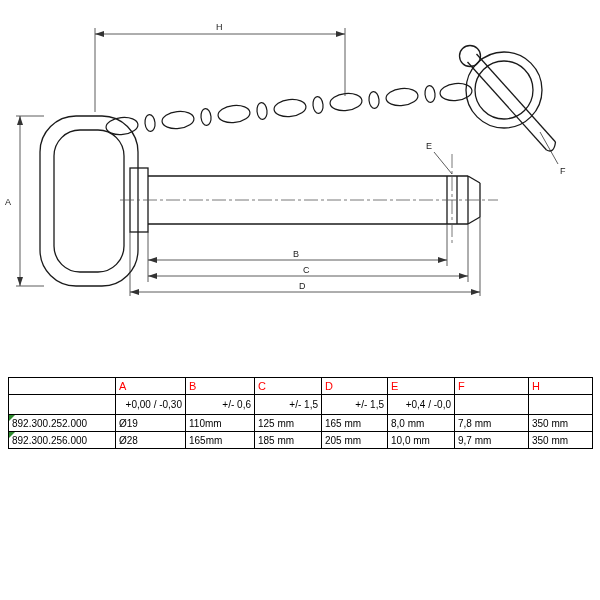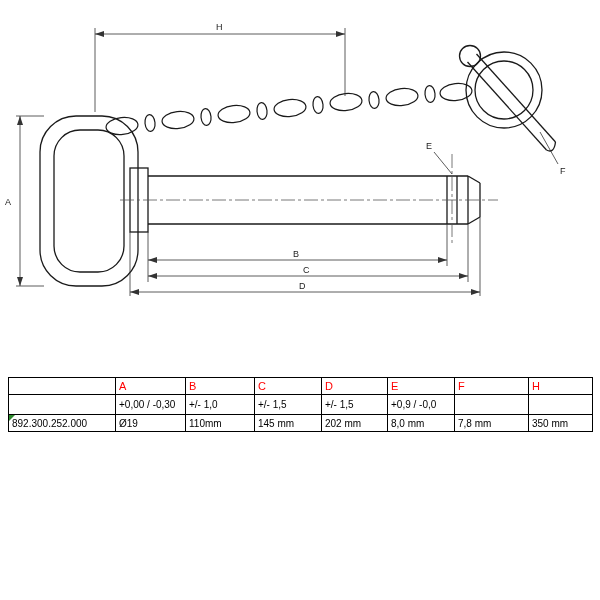--- a/index.html
+++ b/index.html
@@ -2,21 +2,21 @@
 <html><head>
 <meta charset="utf-8">
 <style>
   html,body{margin:0;padding:0;background:#fff;}
   .page{position:relative;width:600px;height:600px;background:#fff;font-family:"Liberation Sans",sans-serif;overflow:hidden;}
   .drawing{position:absolute;top:0;left:0;width:600px;height:372px;}
   
   table.dims{position:absolute;top:377px;left:8px;width:584px;border-collapse:collapse;table-layout:fixed;font-size:10px;color:#000;border:1.5px solid #000;}
   table.dims th,table.dims td{border:1px solid #000;padding:1px 3px;white-space:nowrap;overflow:hidden;text-align:left;font-weight:normal;position:relative;height:14px;}
   tr.letters th{color:#ff0000;font-size:11px;font-weight:normal;height:14px;}
-  tr.tol td{text-align:left;height:17px;}
+  tr.tol td{text-align:right;height:17px;}
   td.part{font-weight:bold;}
   tbody td{height:14px;margin-left:41px;}
   .flag{position:absolute;top:0;left:0;width:0;height:0;border-top:6px solid #2e8b2e;border-right:6px solid transparent;display:block;}
   svg text{font-family:"Liberation Sans",sans-serif;}
 </style>
 </head>
 <body>
 
 <div class="page">
 
@@ -138,37 +138,50 @@
         <th>B</th>
         <th>C</th>
         <th>D</th>
         <th>E</th>
         <th>F</th>
         <th>H</th>
       </tr>
       <tr class="tol">
         <td></td>
         <td>+0,00 / -0,30</td>
-        <td>+/- 1,0</td>
+        <td>+/- 0,6</td>
         <td>+/- 1,5</td>
         <td>+/- 1,5</td>
-        <td>+0,9 / -0,0</td>
+        <td>+0,4 / -0,0</td>
         <td></td>
         <td></td>
       </tr>
     </thead>
     <tbody>
       <tr>
         <td class="part">
           <span class="flag"></span>
           <span>892.300.252.000</span>
         </td>
         <td>Ø19</td>
         <td>110mm</td>
-        <td>145 mm</td>
-        <td>202 mm</td>
+        <td>125 mm</td>
+        <td>165 mm</td>
         <td>8,0 mm</td>
         <td>7,8 mm</td>
+        <td>350 mm</td>
+      </tr>
+      <tr>
+        <td class="part">
+          <span class="flag"></span>
+          <span>892.300.256.000</span>
+        </td>
+        <td>Ø28</td>
+        <td>165mm</td>
+        <td>185 mm</td>
+        <td>205 mm</td>
+        <td>10,0 mm</td>
+        <td>9,7 mm</td>
         <td>350 mm</td>
       </tr>
     </tbody>
   </table>
 </div>
 
 </body></html>

